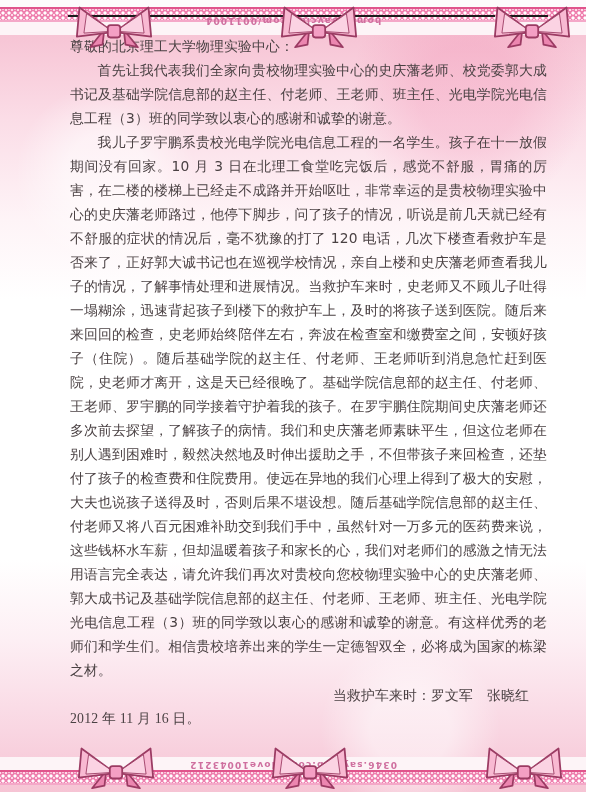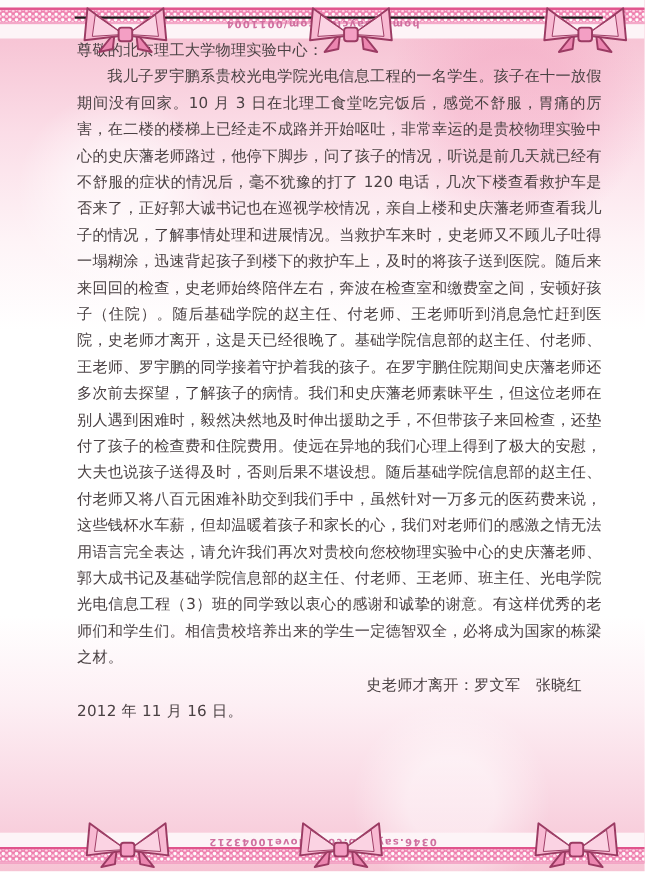--- a/index.html
+++ b/index.html
@@ -39,40 +39,41 @@
   .bow svg{display:block;}
   .bt1{left:74px;top:3px;}  .bt2{left:279px;top:3px;}  .bt3{left:492px;top:3px;}
   .bb1{left:76px;top:744px;} .bb2{left:270px;top:744px;} .bb3{left:484px;top:744px;}
   
   .letter{position:absolute;left:70px;top:34px;width:477px;color:#4a4143;
     font-size:13.8px;line-height:24px;letter-spacing:.2px;}
   .letter p{margin:0;text-align:justify;}
   .salutation{text-indent:0;}
   .body-para{text-indent:2em;}
   .signature{text-align:right !important;padding-right:18px;margin-top:1px !important;}
-  .date{text-align:left;padding-right:60px;}
+  .date{text-align:left;padding-right:60px;font-family:Liberation Serif, serif;}
 </style>
 </head>
 <body>
 
 <div class="page">
   <div class="stationery">
 
     <div class="top-white"></div>
     <div class="band band-top"></div>
     <div class="strip strip-top"></div>
     <div class="watermark watermark-top">hompy.sayclub.com/0011004</div>
     <div class="blackline line-a"></div>
     <div class="blackline line-b"></div>
 
     <div class="letter">
       <p class="salutation">尊敬的北京理工大学物理实验中心：</p>
 
+      <p class="body-para">首先让我代表我们全家向贵校物理实验中心的史庆藩老师、校党委郭大成书记及基础学院信息部的赵主任、付老师、王老师、班主任、光电学院光电信息工程（3）班的同学致以衷心的感谢和诚挚的谢意。</p>
         <p class="body-para">我儿子罗宇鹏系贵校光电学院光电信息工程的一名学生。孩子在十一放假期间没有回家。10 月 3 日在北理工食堂吃完饭后，感觉不舒服，胃痛的厉害，在二楼的楼梯上已经走不成路并开始呕吐，非常幸运的是贵校物理实验中心的史庆藩老师路过，他停下脚步，问了孩子的情况，听说是前几天就已经有不舒服的症状的情况后，毫不犹豫的打了 120 电话，几次下楼查看救护车是否来了，正好郭大诚书记也在巡视学校情况，亲自上楼和史庆藩老师查看我儿子的情况，了解事情处理和进展情况。当救护车来时，史老师又不顾儿子吐得一塌糊涂，迅速背起孩子到楼下的救护车上，及时的将孩子送到医院。随后来来回回的检查，史老师始终陪伴左右，奔波在检查室和缴费室之间，安顿好孩子（住院）。随后基础学院的赵主任、付老师、王老师听到消息急忙赶到医院，史老师才离开，这是天已经很晚了。基础学院信息部的赵主任、付老师、王老师、罗宇鹏的同学接着守护着我的孩子。在罗宇鹏住院期间史庆藩老师还多次前去探望，了解孩子的病情。我们和史庆藩老师素昧平生，但这位老师在别人遇到困难时，毅然决然地及时伸出援助之手，不但带孩子来回检查，还垫付了孩子的检查费和住院费用。使远在异地的我们心理上得到了极大的安慰，大夫也说孩子送得及时，否则后果不堪设想。随后基础学院信息部的赵主任、付老师又将八百元困难补助交到我们手中，虽然针对一万多元的医药费来说，这些钱杯水车薪，但却温暖着孩子和家长的心，我们对老师们的感激之情无法用语言完全表达，请允许我们再次对贵校向您校物理实验中心的史庆藩老师、郭大成书记及基础学院信息部的赵主任、付老师、王老师、班主任、光电学院光电信息工程（3）班的同学致以衷心的感谢和诚挚的谢意。有这样优秀的老师们和学生们。相信贵校培养出来的学生一定德智双全，必将成为国家的栋梁之材。</p>
-        <p class="signature" id="sig">史老师才离开：罗文军　张晓红</p>
+        <p class="signature" id="sig">当救护车来时：罗文军　张晓红</p>
       <p class="date">2012 年 11 月 16 日。</p>
     </div>
 
     <div class="strip strip-bottom"></div>
     <div class="watermark watermark-bottom">0346.sayclub.com/olove10043212</div>
     <div class="band band-bottom"></div>
 
     <span class="bow bt1">
 <svg viewBox="0 0 90 52" width="80" height="46" aria-hidden="true">
   <g stroke="#9b3b63" stroke-width="2" stroke-linejoin="round">

